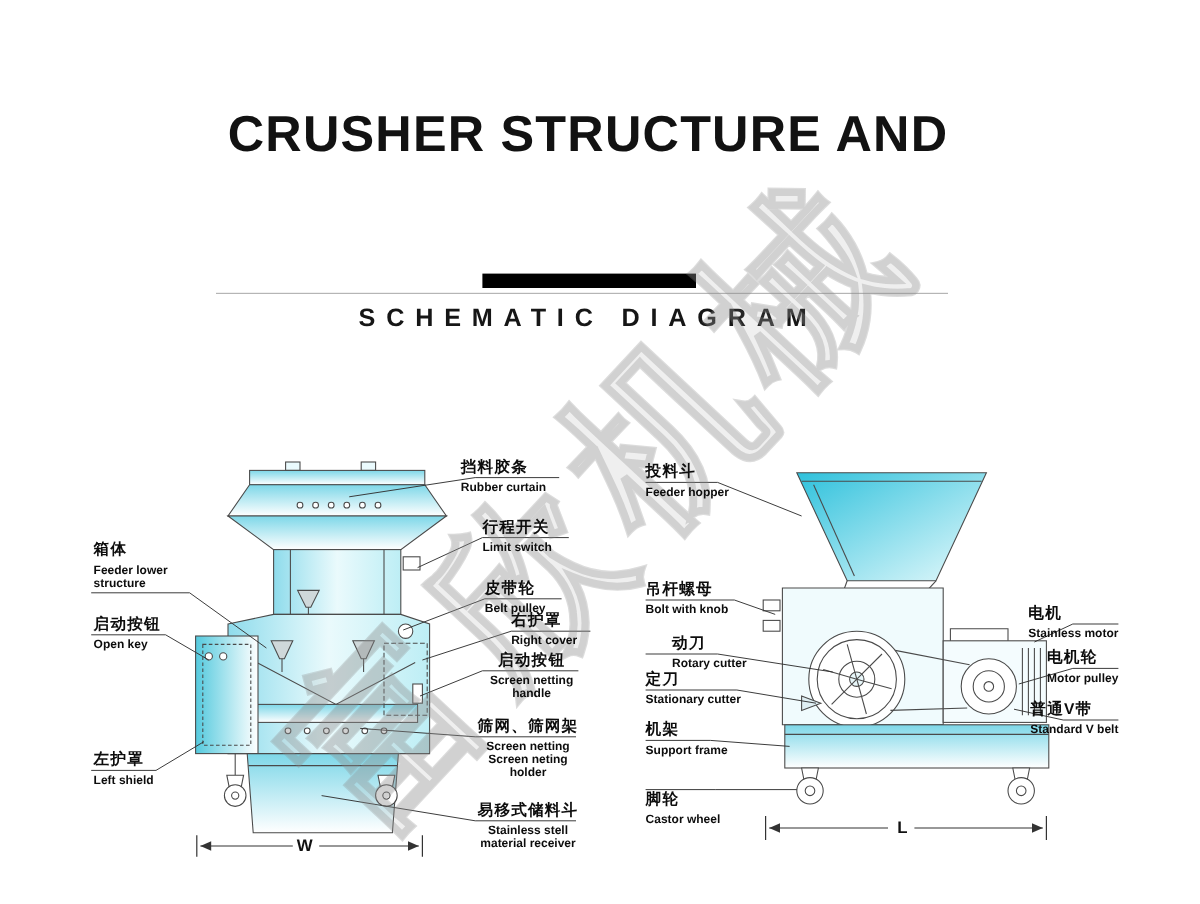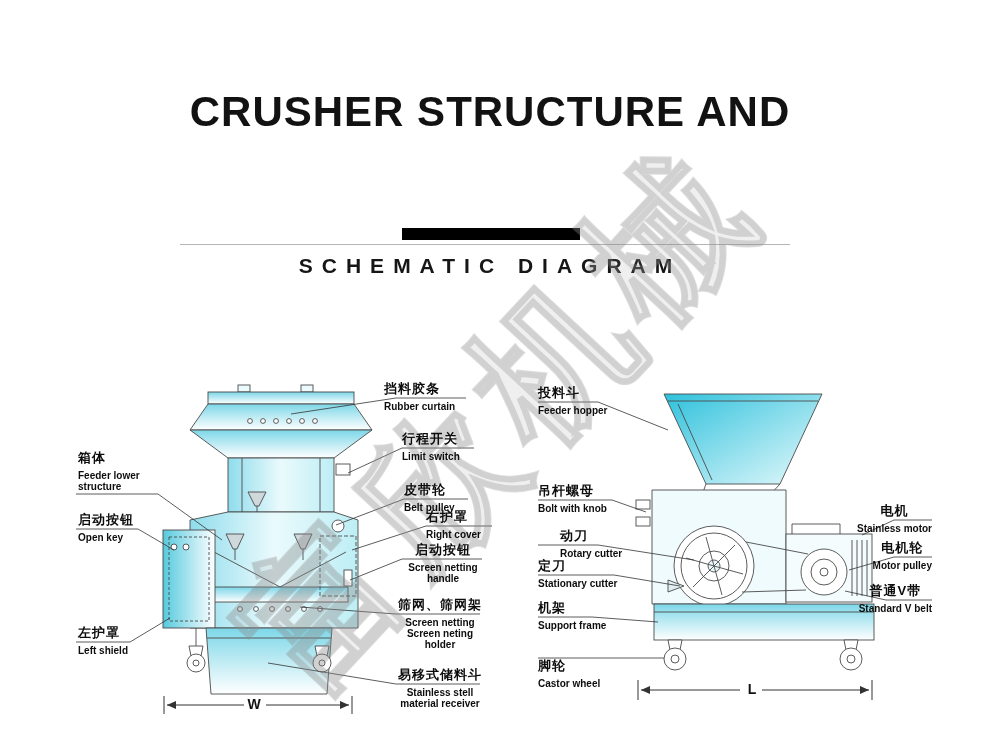--- a/index.html
+++ b/index.html
@@ -17,21 +17,21 @@
              display:flex;align-items:center;justify-content:center;
              transform:rotate(-47deg);font-size:155px;font-weight:bold;letter-spacing:12px;
              color:rgba(145,145,145,0.14);-webkit-text-stroke:2px rgba(140,140,140,0.30);
              z-index:2;pointer-events:none;white-space:nowrap;}
   svg.canvas{position:absolute;left:0;top:0;z-index:1;}
   .lbl{position:absolute;z-index:3;color:#0d0d0d;}
   .lbl .cn{font-size:13px;font-weight:bold;letter-spacing:1px;line-height:16px;}
   .lbl .en{font-size:10px;font-weight:bold;line-height:11px;margin-top:4px;}
   .lbl .en + .en{margin-top:0;}
   .lbl.c{text-align:center;}
-  .lbl.r{text-align:center;}
+  .lbl.r{text-align:left;}
   .dim{position:absolute;z-index:3;font-size:14px;font-weight:bold;text-align:center;color:#111;}
 </style>
 </head>
 <body>
 
 <div class="page">
 
   <div class="title t1">CRUSHER STRUCTURE AND</div>
   <div class="bar"></div>
   <div class="rule"></div>

